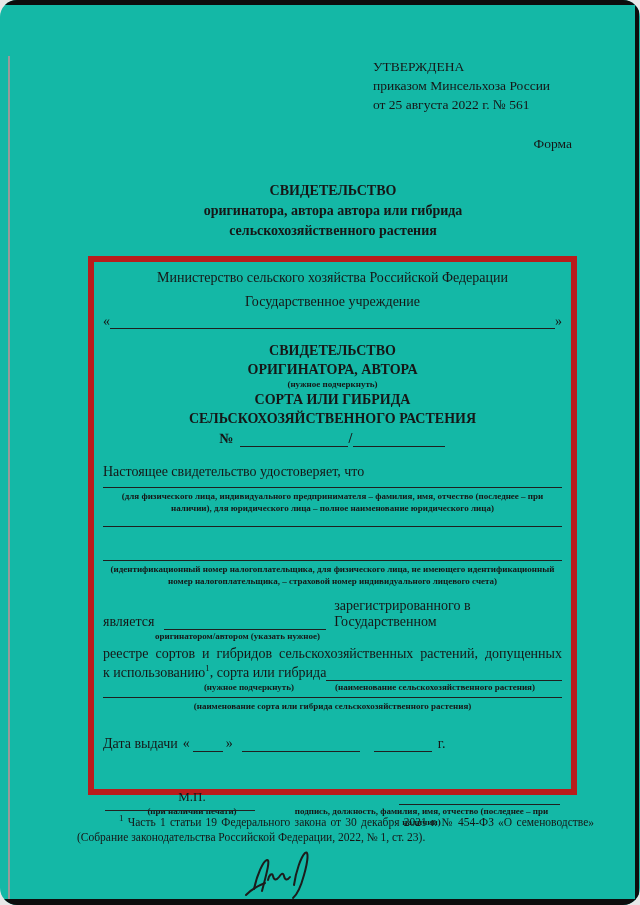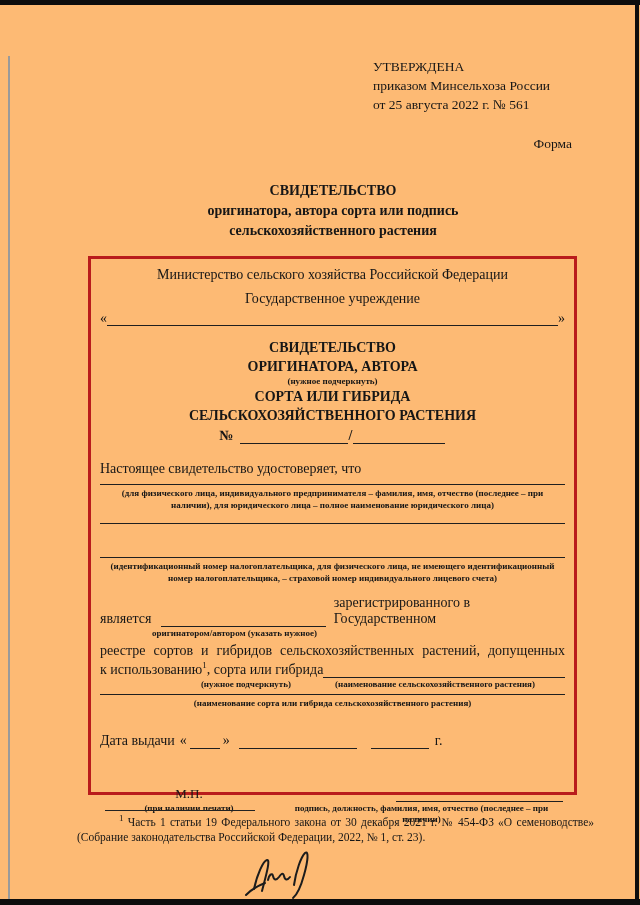--- a/index.html
+++ b/index.html
@@ -1,35 +1,36 @@
 <!DOCTYPE html>
 <html><head>
 <meta charset="utf-8">
 <style>
   * { margin:0; padding:0; box-sizing:border-box; }
   html,body { background:#e8e8e8; }
   .page {
     position:relative; width:640px; height:905px; margin:0 auto;
-    background:#fdba74; color:#161616; overflow:hidden;
+    background:#14b8a6; color:#161616; overflow:hidden;
     font-family:"Liberation Serif", serif;
+    border-radius:17px;
   }
   
   .edge-top    { position:absolute; top:0; left:0; right:0; height:5px; background:#0d0d0d; }
   .edge-bottom { position:absolute; bottom:0; left:0; right:0; height:6px; background:#0d0d0d; }
   .edge-right  { position:absolute; top:0; right:1px; width:4px; height:100%; background:#0d0d0d; }
   .edge-left-rule { position:absolute; top:56px; bottom:6px; left:8px; width:2px; background:#9a9a9a; }
 
   .approval { position:absolute; left:373px; top:57px; font-size:13.5px; line-height:19px; }
   .form-label { position:absolute; top:136px; right:68px; font-size:13.5px; }
 
   .main-title { position:absolute; left:88px; top:181px; width:490px;
     text-align:center; font-weight:bold; font-size:14px; line-height:20px; }
 
   .cert-box { position:absolute; left:88px; top:256px; width:489px; height:539px;
-    border:3px solid #b91c1c; padding:6px 9px 0; font-size:14px; }
+    border:6px solid #b91c1c; padding:6px 9px 0; font-size:14px; }
 
   .center { text-align:center; }
   .ministry { margin-top:2px; }
   .institution { margin-top:8px; }
 
   .blank { display:inline-block; border-bottom:1.5px solid #1f1f1f; height:14px; vertical-align:baseline; }
   .fill { flex:1; border-bottom:1.5px solid #1f1f1f; height:14px; }
 
   .quote-row { display:flex; align-items:flex-end; margin-top:5px; }
   .quote-row .q { line-height:14px; }
@@ -93,21 +94,21 @@
 
   <div class="approval">
     <div>УТВЕРЖДЕНА</div>
     <div>приказом Минсельхоза России</div>
     <div>от 25 августа 2022 г.  № 561</div>
   </div>
   <div class="form-label">Форма</div>
 
   <div class="main-title">
     <div>СВИДЕТЕЛЬСТВО</div>
-    <div>оригинатора, автора сорта или подпись</div>
+    <div>оригинатора, автора автора или гибрида</div>
     <div>сельскохозяйственного растения</div>
   </div>
 
   <div class="cert-box">
     <div class="center ministry">Министерство сельского хозяйства Российской Федерации</div>
     <div class="center institution">Государственное учреждение</div>
 
     <div class="quote-row">
       <span class="q">«</span>
       <span class="fill"></span>

